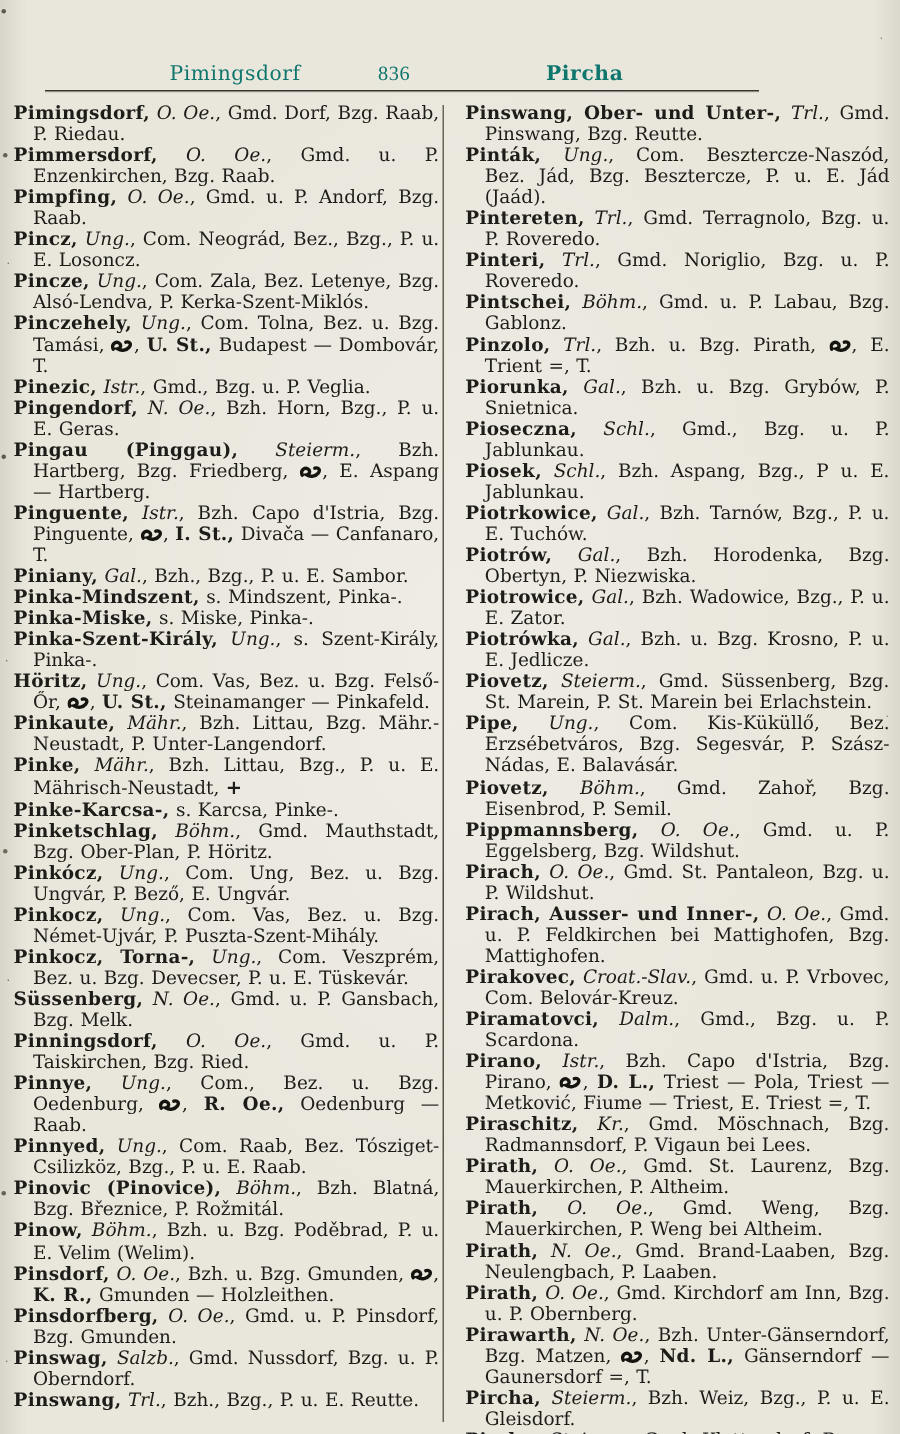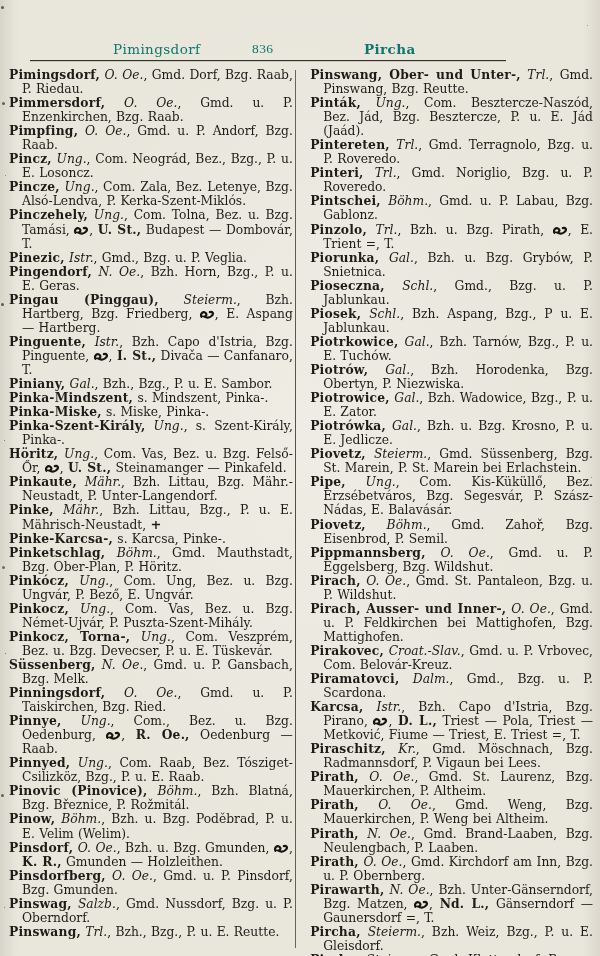--- a/index.html
+++ b/index.html
@@ -140,21 +140,21 @@
         <p class="entry"><span class="b">Piotrowice,</span><span> </span><span class="i">Gal.</span><span>, Bzh. Wadowice, Bzg., P. u. E. Zator.</span></p>
         <p class="entry"><span class="b">Piotrówka,</span><span> </span><span class="i">Gal.</span><span>, Bzh. u. Bzg. Krosno, P. u. E. Jedlicze.</span></p>
         <p class="entry"><span class="b">Piovetz,</span><span> </span><span class="i">Steierm.</span><span>, Gmd. Süssenberg, Bzg. St. Marein, P. St. Marein bei Erlachstein.</span></p>
         <p class="entry"><span class="b">Pipe,</span><span> </span><span class="i">Ung.</span><span>, Com. Kis-Küküllő, Bez. Erzsébetváros, Bzg. Segesvár, P. Szász-Nádas, E. Balavásár.</span></p>
         <p class="entry"><span class="b">Piovetz,</span><span> </span><span class="i">Böhm.</span><span>, Gmd. Zahoř, Bzg. Eisenbrod, P. Semil.</span></p>
         <p class="entry"><span class="b">Pippmannsberg,</span><span> </span><span class="i">O. Oe.</span><span>, Gmd. u. P. Eggelsberg, Bzg. Wildshut.</span></p>
         <p class="entry"><span class="b">Pirach,</span><span> </span><span class="i">O. Oe.</span><span>, Gmd. St. Pantaleon, Bzg. u. P. Wildshut.</span></p>
         <p class="entry"><span class="b">Pirach, Ausser- und Inner-,</span><span> </span><span class="i">O. Oe.</span><span>, Gmd. u. P. Feldkirchen bei Mattighofen, Bzg. Mattighofen.</span></p>
         <p class="entry"><span class="b">Pirakovec,</span><span> </span><span class="i">Croat.-Slav.</span><span>, Gmd. u. P. Vrbovec, Com. Belovár-Kreuz.</span></p>
         <p class="entry"><span class="b">Piramatovci,</span><span> </span><span class="i">Dalm.</span><span>, Gmd., Bzg. u. P. Scardona.</span></p>
-        <p class="entry"><span class="b">Karcsa,</span><span> </span><span class="i">Istr.</span><span>, Bzh. Capo d'Istria, Bzg. Pirano, </span><span class="ic"><svg width="15" height="9" viewBox="0 0 20 12">
+        <p class="entry"><span class="b">Pirano,</span><span> </span><span class="i">Istr.</span><span>, Bzh. Capo d'Istria, Bzg. Pirano, </span><span class="ic"><svg width="15" height="9" viewBox="0 0 20 12">
               <path d="M2 9 C0 5 4 1.5 7 3.5 C9.4 5 9 8.2 5.8 8.8 C9.5 11 14 10 16.2 7.2 C18.4 4.4 16.5 1.8 13.2 2.8" fill="none" stroke="#15140f" stroke-width="3" stroke-linecap="round"></path>
             </svg></span><span>, </span><span class="b">D. L.,</span><span> Triest — Pola, Triest — Metković, Fiume — Triest, E. Triest =, T.</span></p>
         <p class="entry"><span class="b">Piraschitz,</span><span> </span><span class="i">Kr.</span><span>, Gmd. Möschnach, Bzg. Radmannsdorf, P. Vigaun bei Lees.</span></p>
         <p class="entry"><span class="b">Pirath,</span><span> </span><span class="i">O. Oe.</span><span>, Gmd. St. Laurenz, Bzg. Mauerkirchen, P. Altheim.</span></p>
         <p class="entry"><span class="b">Pirath,</span><span> </span><span class="i">O. Oe.</span><span>, Gmd. Weng, Bzg. Mauerkirchen, P. Weng bei Altheim.</span></p>
         <p class="entry"><span class="b">Pirath,</span><span> </span><span class="i">N. Oe.</span><span>, Gmd. Brand-Laaben, Bzg. Neulengbach, P. Laaben.</span></p>
         <p class="entry"><span class="b">Pirath,</span><span> </span><span class="i">O. Oe.</span><span>, Gmd. Kirchdorf am Inn, Bzg. u. P. Obernberg.</span></p>
         <p class="entry"><span class="b">Pirawarth,</span><span> </span><span class="i">N. Oe.</span><span>, Bzh. Unter-Gänserndorf, Bzg. Matzen, </span><span class="ic"><svg width="15" height="9" viewBox="0 0 20 12">
               <path d="M2 9 C0 5 4 1.5 7 3.5 C9.4 5 9 8.2 5.8 8.8 C9.5 11 14 10 16.2 7.2 C18.4 4.4 16.5 1.8 13.2 2.8" fill="none" stroke="#15140f" stroke-width="3" stroke-linecap="round"></path>
             </svg></span><span>, </span><span class="b">Nd. L.,</span><span> Gänserndorf — Gaunersdorf =, T.</span></p>

